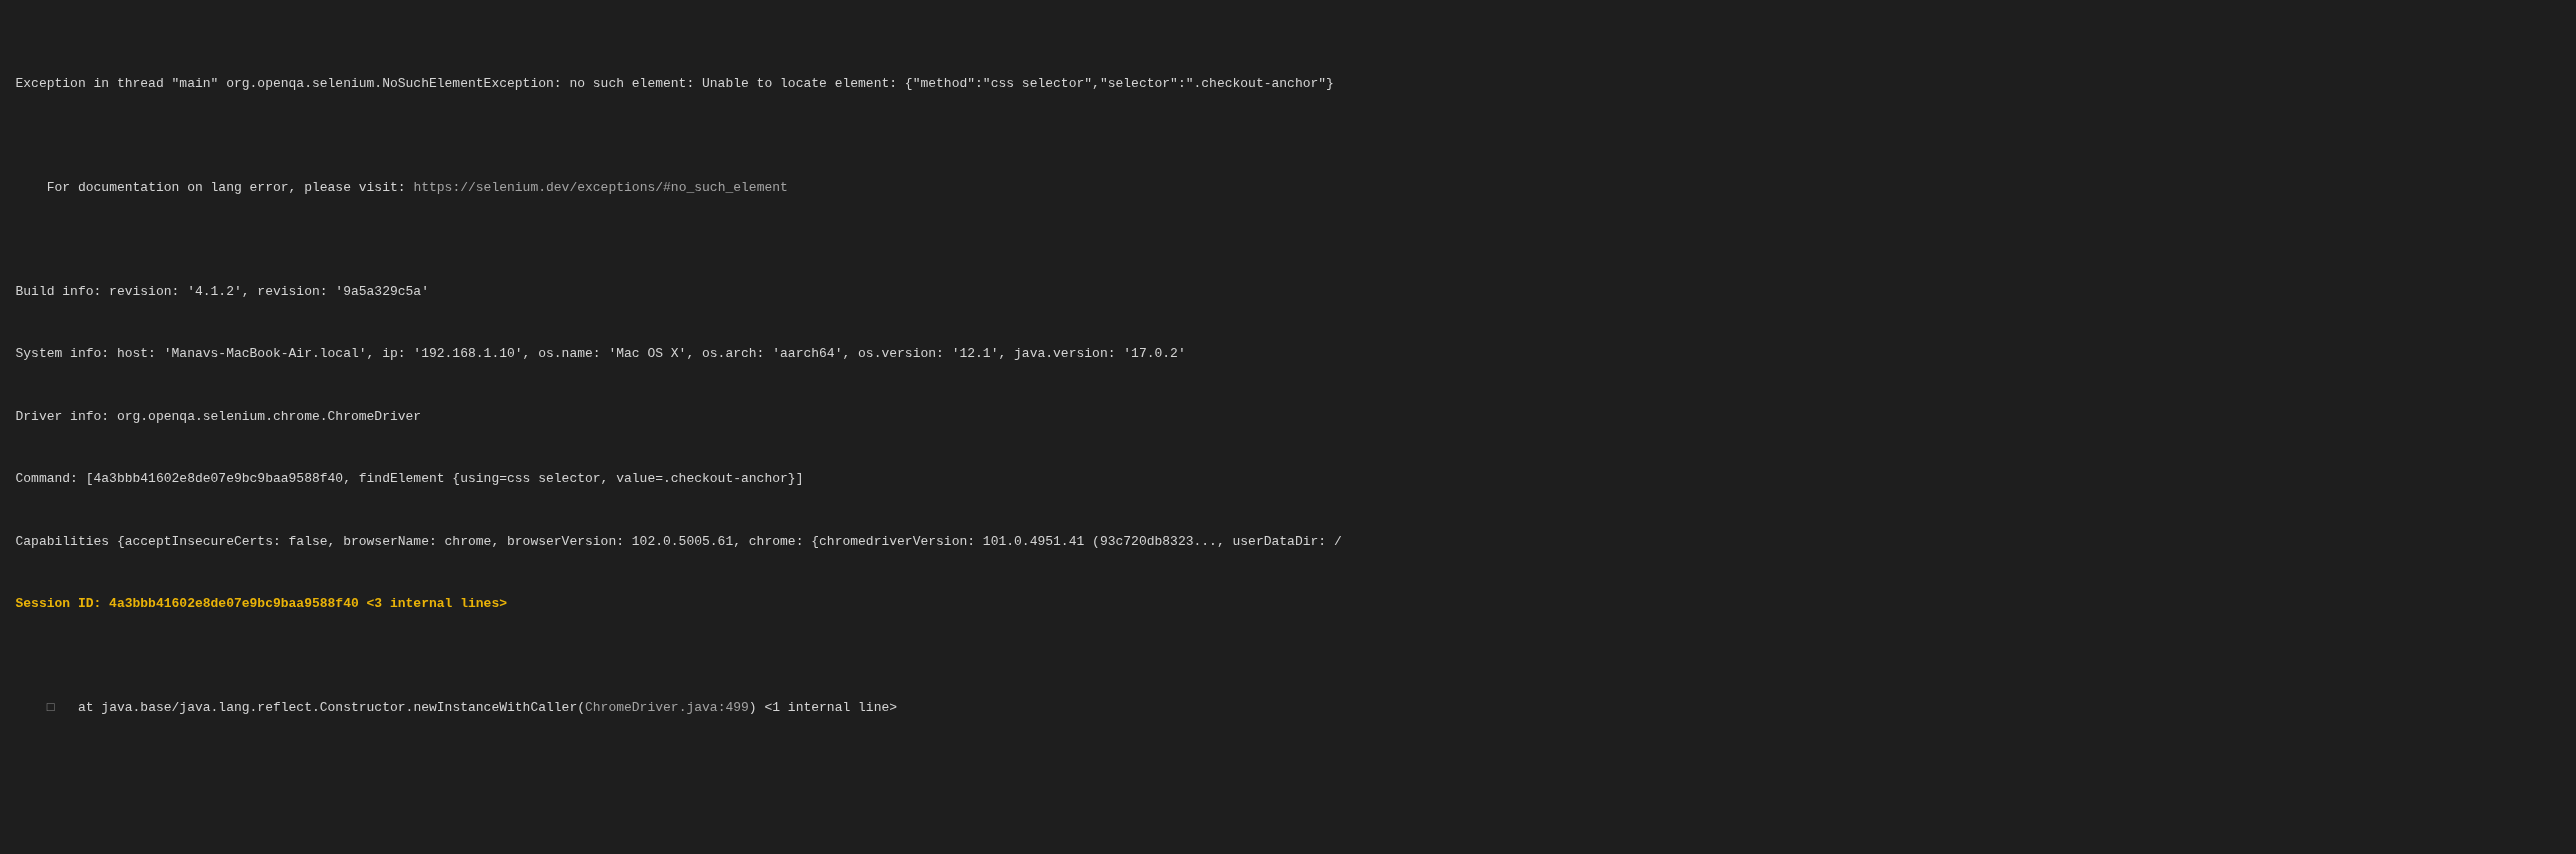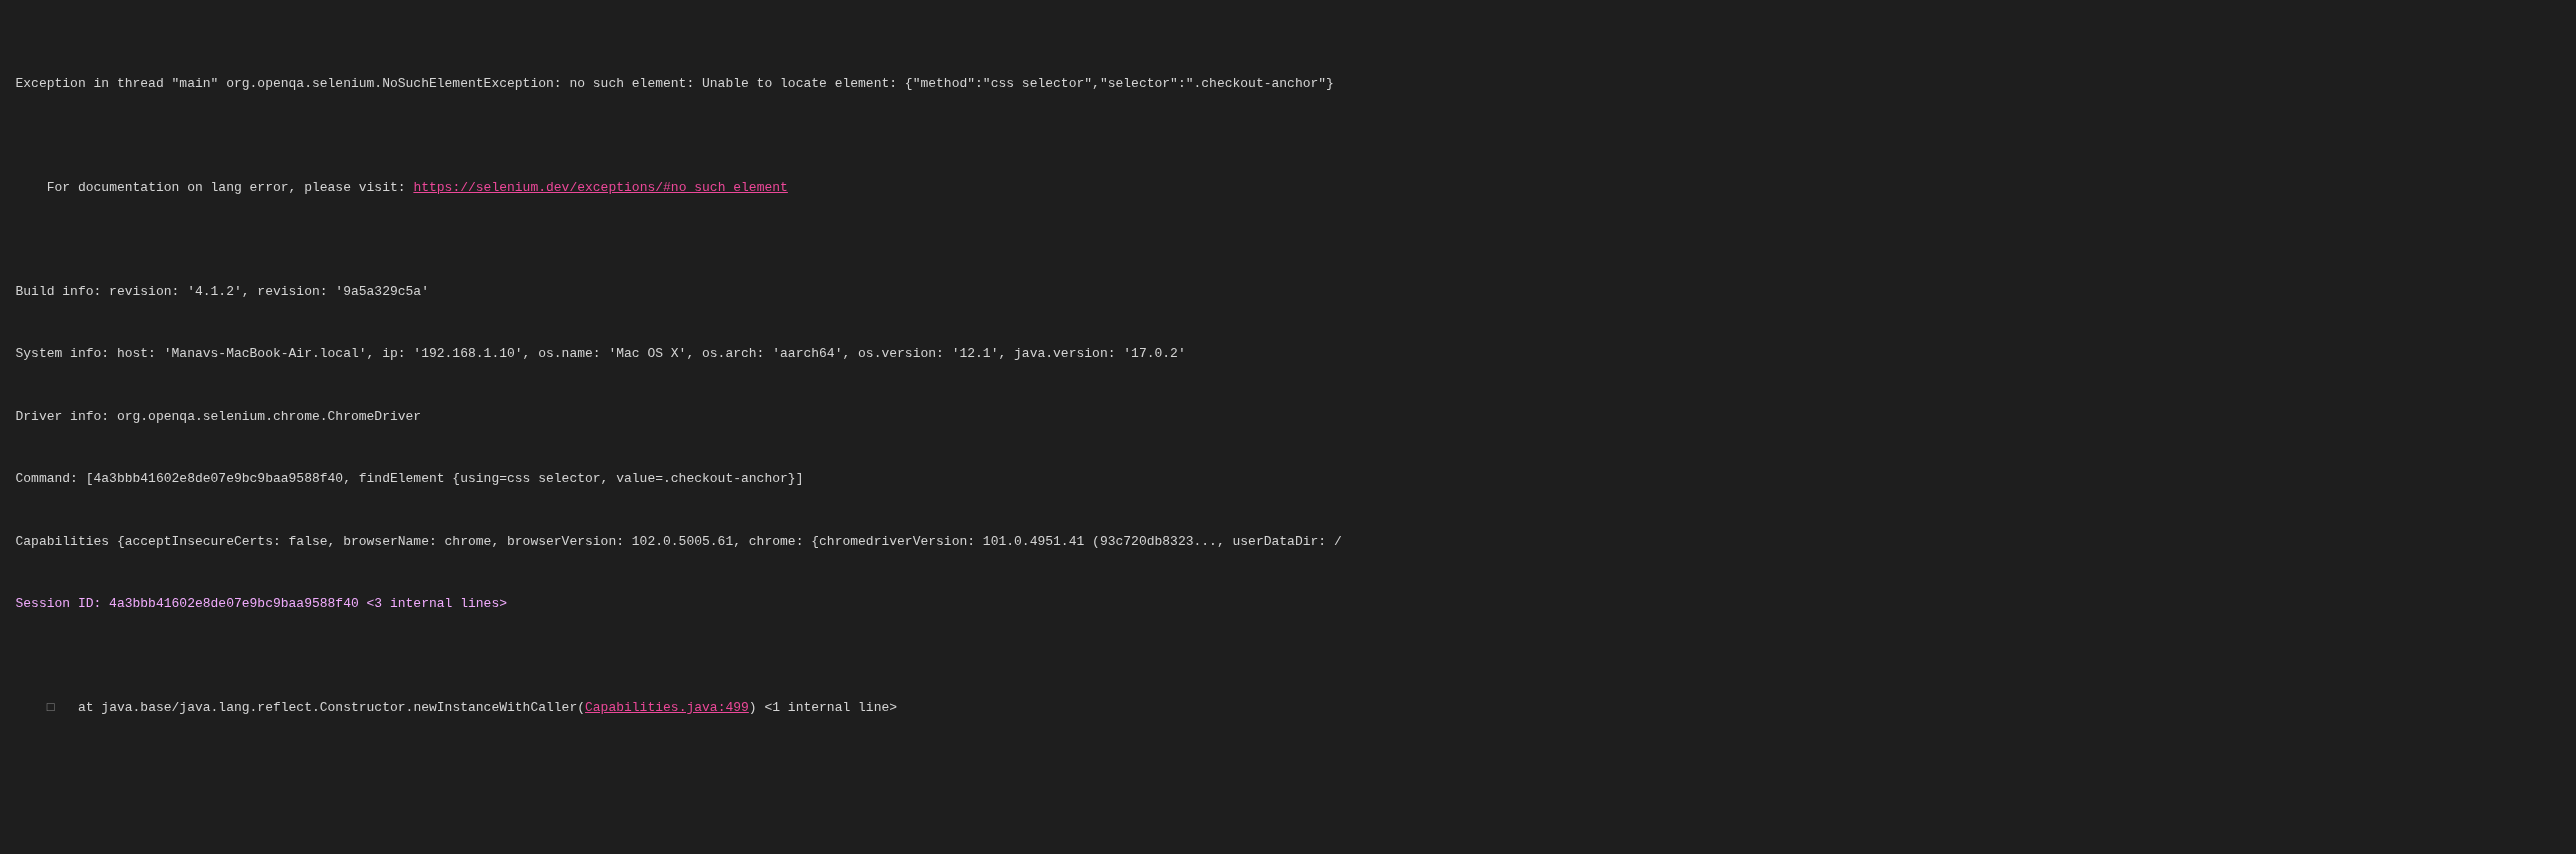--- a/index.html
+++ b/index.html
@@ -29,29 +29,28 @@
       display: block;
       white-space: pre-wrap;
       word-break: break-all;
     }
 
     .error-text {
       color: #d4d4d4;
     }
 
     .link {
-      color: #ec4899;
-      text-decoration: underline;
+      color: #a3a3a3;
       cursor: pointer;
       margin-top: 16px;
     }
 
     .bold-text {
-      font-weight: normal;
-      color: #f0abfc;
+      font-weight: bold;
+      color: #eab308;
     }
 
     .stacktrace-toggle {
       display: inline-block;
       width: 13.5px;
       margin-right: 3.9px;
       color: #888;
       flex-shrink: 0;
     }
   </style>
@@ -67,21 +66,21 @@
   </span>
 
   <span class="line">Build info: revision: '4.1.2', revision: '9a5a329c5a'</span>
   <span class="line">System info: host: 'Manavs-MacBook-Air.local', ip: '192.168.1.10', os.name: 'Mac OS X', os.arch: 'aarch64', os.version: '12.1', java.version: '17.0.2'</span>
   <span class="line">Driver info: org.openqa.selenium.chrome.ChromeDriver</span>
   <span class="line">Command: [4a3bbb41602e8de07e9bc9baa9588f40, findElement {using=css selector, value=.checkout-anchor}]</span>
   <span class="line">Capabilities {acceptInsecureCerts: false, browserName: chrome, browserVersion: 102.0.5005.61, chrome: {chromedriverVersion: 101.0.4951.41 (93c720db8323..., userDataDir: /</span>
   <span class="line bold-text">Session ID: 4a3bbb41602e8de07e9bc9baa9588f40 &lt;3 internal lines&gt;</span>
 
   <span class="line">
-    <span class="stacktrace-toggle">□</span><span>	at java.base/java.lang.reflect.Constructor.newInstanceWithCaller(</span><a class="link">Capabilities.java:499</a><span>) &lt;1 internal line&gt;</span>
+    <span class="stacktrace-toggle">□</span><span>	at java.base/java.lang.reflect.Constructor.newInstanceWithCaller(</span><a class="link">ChromeDriver.java:499</a><span>) &lt;1 internal line&gt;</span>
   </span>
 
   
 
   
 
   
 
   
 

